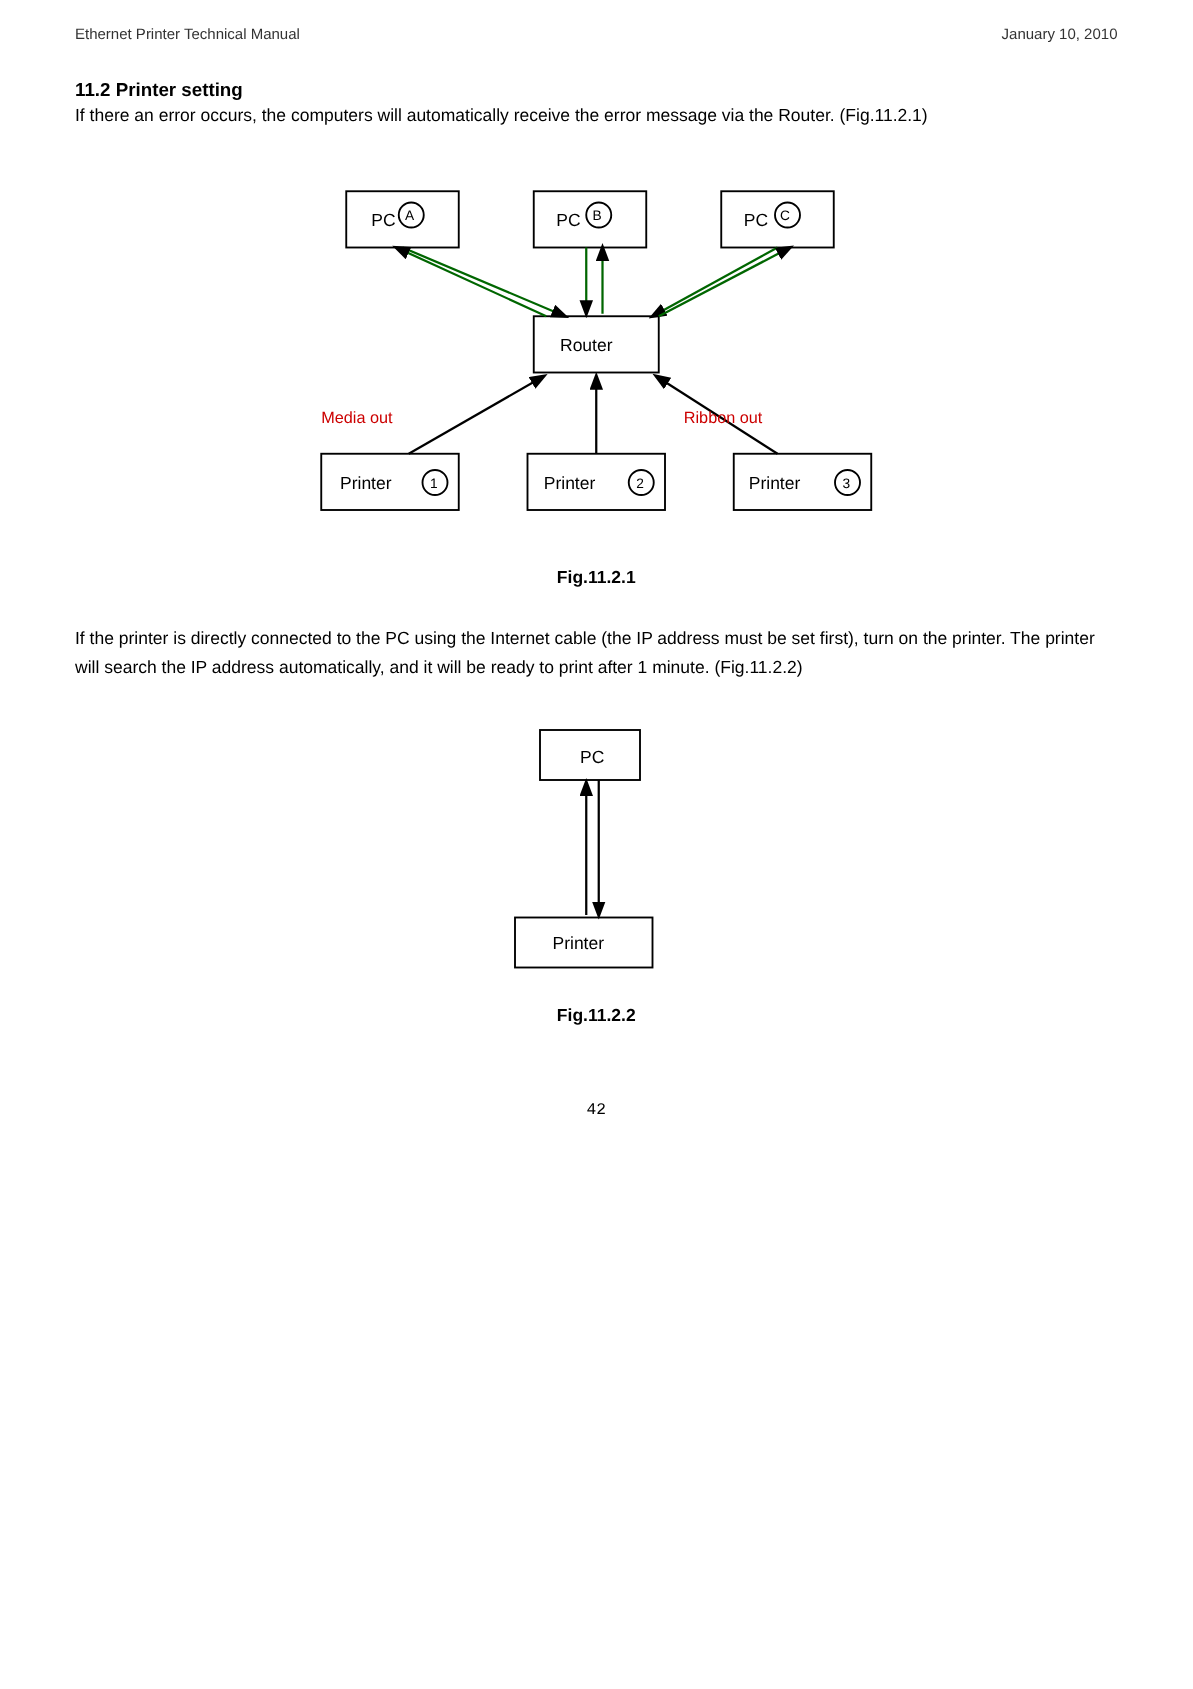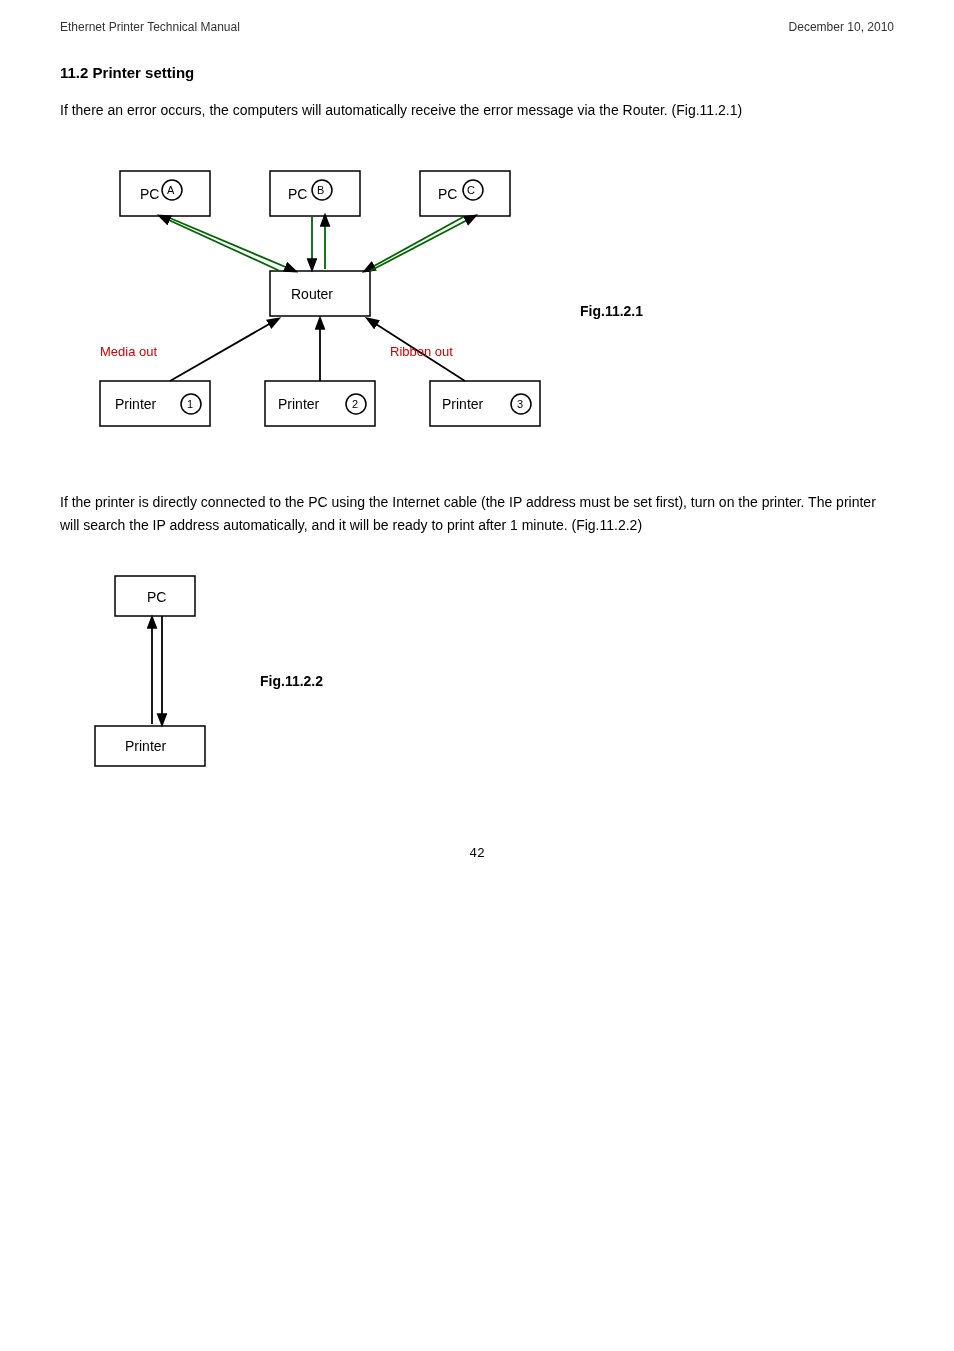--- a/index.html
+++ b/index.html
@@ -15,29 +15,29 @@
     .header {
       display: flex;
       justify-content: space-between;
       font-size: 12px;
       color: #333;
       margin-bottom: 30px;
     }
     .section-title {
       font-weight: bold;
       font-size: 15px;
-      margin-bottom: 18px;
     }
     .body-text {
       font-size: 14px;
       line-height: 1.6;
       margin-bottom: 30px;
     }
     .diagram-container {
       display: flex;
+      flex-direction: column;
       align-items: center;
       margin-bottom: 30px;
     }
     .fig-caption {
       font-weight: bold;
       font-size: 14px;
       margin-top: 10px;
       text-align: center;
     }
     .page-number {
@@ -46,21 +46,21 @@
       margin-top: 60px;
       color: #000;
       font-family: Liberation Mono, monospace;
     }
   </style>
 </head>
 <body>
 
 <div class="header">
   <span>Ethernet Printer Technical Manual</span>
-  <span>December 10, 2010</span>
+  <span>January 10, 2010</span>
 </div>
 
 <div class="section-title">11.2 Printer setting</div>
 
 <p class="body-text">If there an error occurs, the computers will automatically receive the error message via the Router. (Fig.11.2.1)</p>
 
 <div class="diagram-container">
   <svg width="520" height="310" viewBox="0 0 520 310">
 
     <rect x="60" y="20" width="90" height="45" fill="white" stroke="black" stroke-width="1.5"></rect>

